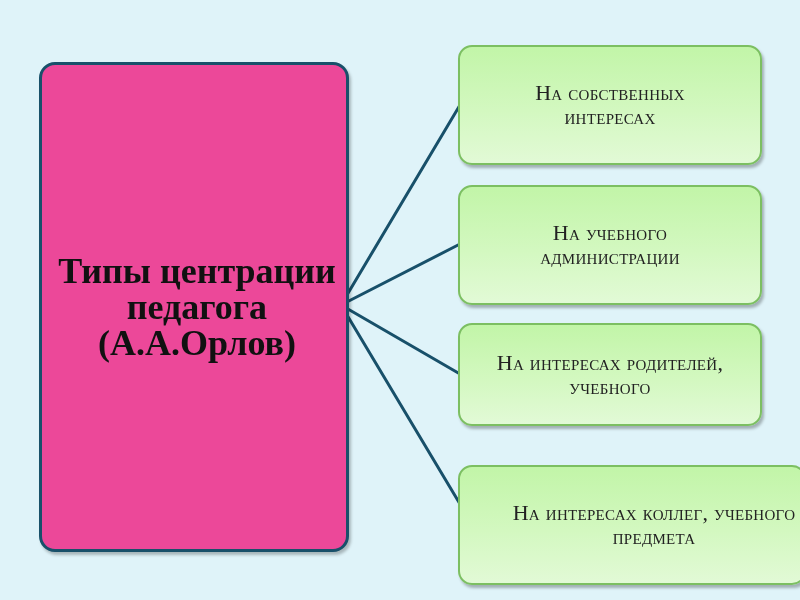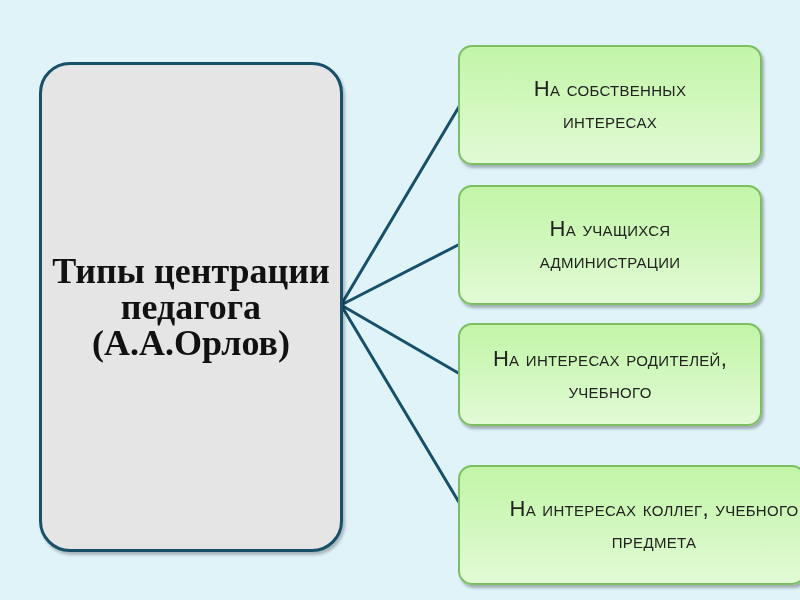--- a/index.html
+++ b/index.html
@@ -6,44 +6,45 @@
   body {
     width:800px; height:600px; overflow:hidden;
     background: __BG__;
     position:relative;
     font-family: "Liberation Serif", "DejaVu Serif", serif;
   }
   .bg { position:absolute; inset:0; background:#dff3f9; }
   .connectors { position:absolute; left:0; top:0; width:800px; height:600px; }
   .main-box {
     position:absolute; left:39px; top:62px; width:298px; height:484px;
-    background:#e5e5e5;
+    background:#ec4899;
     border:3px solid #18506a;
-    border-radius:31px;
+    border-radius:16px;
     box-shadow: 2px 3px 3px rgba(0,0,0,0.25);
     display:flex; align-items:center; justify-content:center;
     text-align:center;
+    padding-left:6px;
   }
   .main-title {
     font-family: "Liberation Serif", "DejaVu Serif", serif;
     font-weight:bold; font-size:36px; line-height:36px; color:#111;
     padding:0 6px;
   }
   .leaf {
     position:absolute; left:458px; width:300px;
     background: linear-gradient(to bottom, #c2f5a8 0%, #d3f8c0 55%, #e2fad6 100%);
     border:2px solid #7cbf62;
     border-radius:14px;
     box-shadow: 2px 3px 3px rgba(0,0,0,0.28);
     display:flex; align-items:center; justify-content:center; text-align:center;
   }
   .leaf-text {
-    font-family: Liberation Sans, sans-serif;
+    font-family: Liberation Serif, serif;
     font-variant: small-caps;
-    font-size:22px; line-height:32px; color:#222;
+    font-size:22px; line-height:24px; color:#222;
     letter-spacing:0.3px;
   }
 </style>
 </head>
 <body>
 
 <div class="bg"></div>
 
 <svg class="connectors" viewBox="0 0 800 600">
   <g stroke="#18506a" stroke-width="3" fill="none" stroke-linecap="round">
@@ -56,21 +57,21 @@
 
 <div class="main-box">
   <div class="main-title">Типы центрации педагога (А.А.Орлов)</div>
 </div>
 
 <div class="leaf" style="top:45px; height:116px;">
   <div class="leaf-text" style="width:230px;">На собственных интересах</div>
 </div>
 
 <div class="leaf" style="top:185px; height:116px;">
-  <div class="leaf-text" style="width:220px;">На учащихся администрации</div>
+  <div class="leaf-text" style="width:220px;">На учебного администрации</div>
 </div>
 
 <div class="leaf" style="top:323px; height:99px;">
   <div class="leaf-text" style="width:290px;">На интересах родителей,  учебного</div>
 </div>
 
 <div class="leaf" style="top:465px; height:116px;padding-left:44px;">
   <div class="leaf-text" style="width:290px;">На интересах коллег, учебного предмета</div>
 </div>
 

